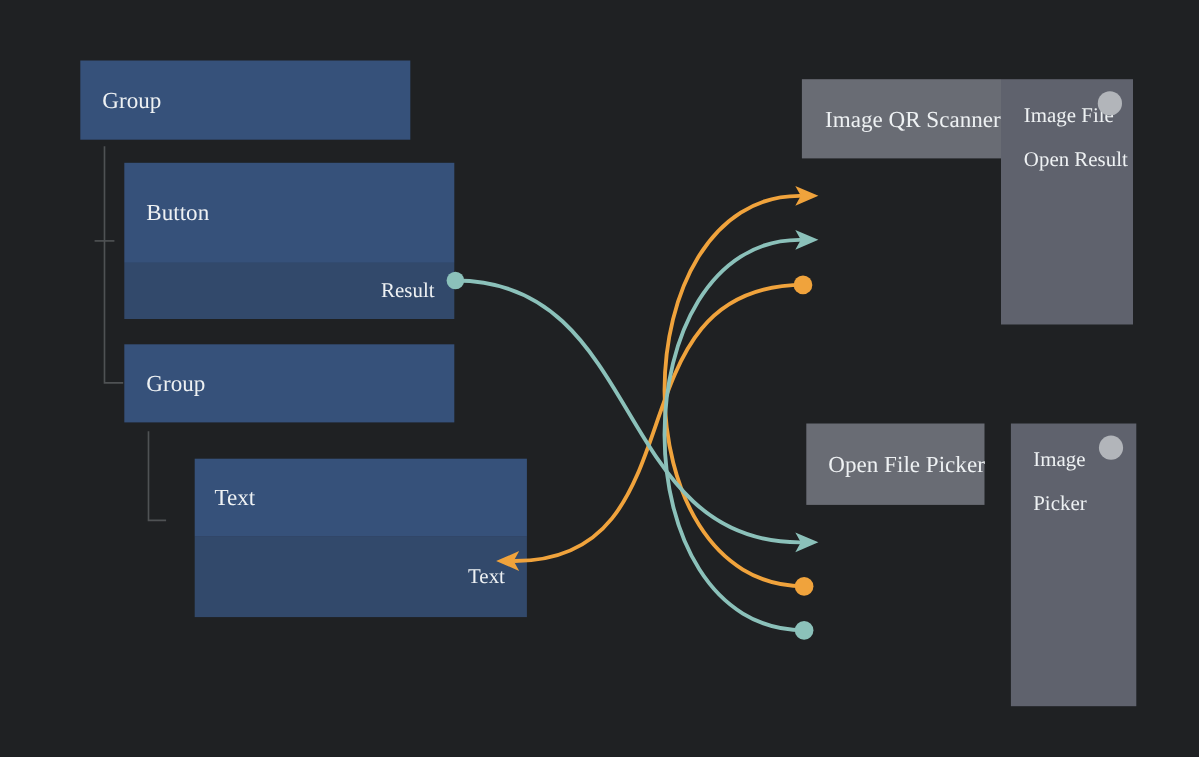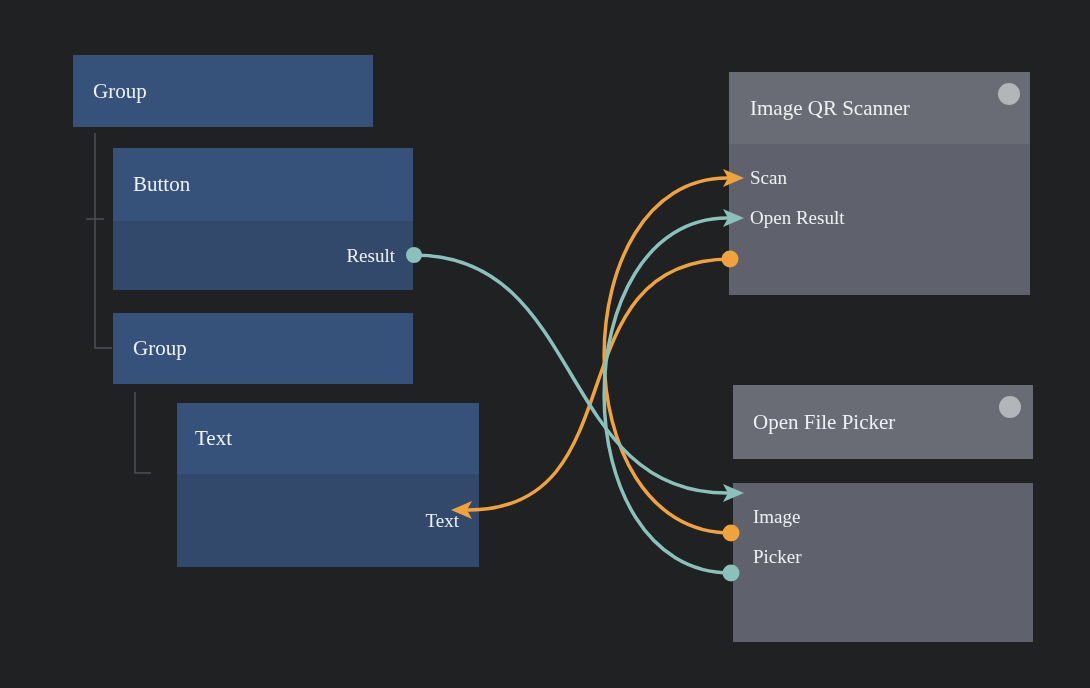--- a/index.html
+++ b/index.html
@@ -17,21 +17,21 @@
     padding-left:20px; font-size:21px; flex:0 0 auto;
   }
   .bb-portrow {
     background:#32496b; flex:1; display:flex; align-items:center;
     justify-content:flex-end; padding-right:18px; font-size:19px;
   }
   .bluebox.plain { background:#36517a; align-items:flex-start; justify-content:center; }
   .bluebox.plain .bb-label { padding-left:20px; font-size:21px; }
 
   
-  .gnode { position:absolute; display:flex; flex-direction:column; }
+  .gnode { position:absolute; display:flex; flex-direction:row; }
   .gn-header {
     position:relative; background:#696c74; display:flex; align-items:center;
     padding-left:21px; font-size:21px; flex:0 0 auto;
   }
   .gn-body { background:#5f626d; flex:1; padding-top:14px; }
   .gn-row { height:40px; display:flex; align-items:center; padding-left:21px; font-size:19px; }
   .gn-dot {
     position:absolute; width:22px; height:22px; border-radius:50%;
     background:#b2b5ba; top:11px;
   }
@@ -42,49 +42,49 @@
 </head>
 <body>
 
 <div id="canvas">
 
   <div class="bluebox plain" style="left:73px; top:55px; width:300px; height:72px;">
     <div class="bb-label">Group</div>
   </div>
 
   <div class="bluebox" style="left:113px; top:148px; width:300px; height:142px;">
-    <div class="bb-header" style="height:73px;">
+    <div class="bb-header" style="height:91px;">
       <span>Button</span>
     </div>
     <div class="bb-portrow">
       <span>Result</span>
     </div>
   </div>
 
   <div class="bluebox plain" style="left:113px; top:313px; width:300px; height:71px;">
     <div class="bb-label">Group</div>
   </div>
 
-  <div class="bluebox" style="left:153px; top:403px; width:302px; height:164px;padding-left:24px;">
+  <div class="bluebox" style="left:153px; top:417px; width:302px; height:144px;padding-left:24px;">
     <div class="bb-header" style="height:71px; padding-left:18px;">
       <span>Text</span>
     </div>
     <div class="bb-portrow" style="padding-right:20px;">
       <span>Text</span>
     </div>
   </div>
 
   <div class="gnode" style="left:729px; top:72px; width:301px; height:223px;">
     <div class="gn-header" style="height:72px;">
       <span>Image QR Scanner</span>
       <span class="gn-dot" style="left:269px;"></span>
     </div>
     <div class="gn-body">
       <div class="gn-row">
-        <span>Scan</span>
+        <span>Image File</span>
       </div>
       <div class="gn-row">
         <span>Open Result</span>
       </div>
     </div>
   </div>
 
   <div class="gnode" style="left:733px; top:385px; width:300px; height:257px;gap:24px;">
     <div class="gn-header" style="height:74px; padding-left:20px;">
       <span>Open File Picker</span>

